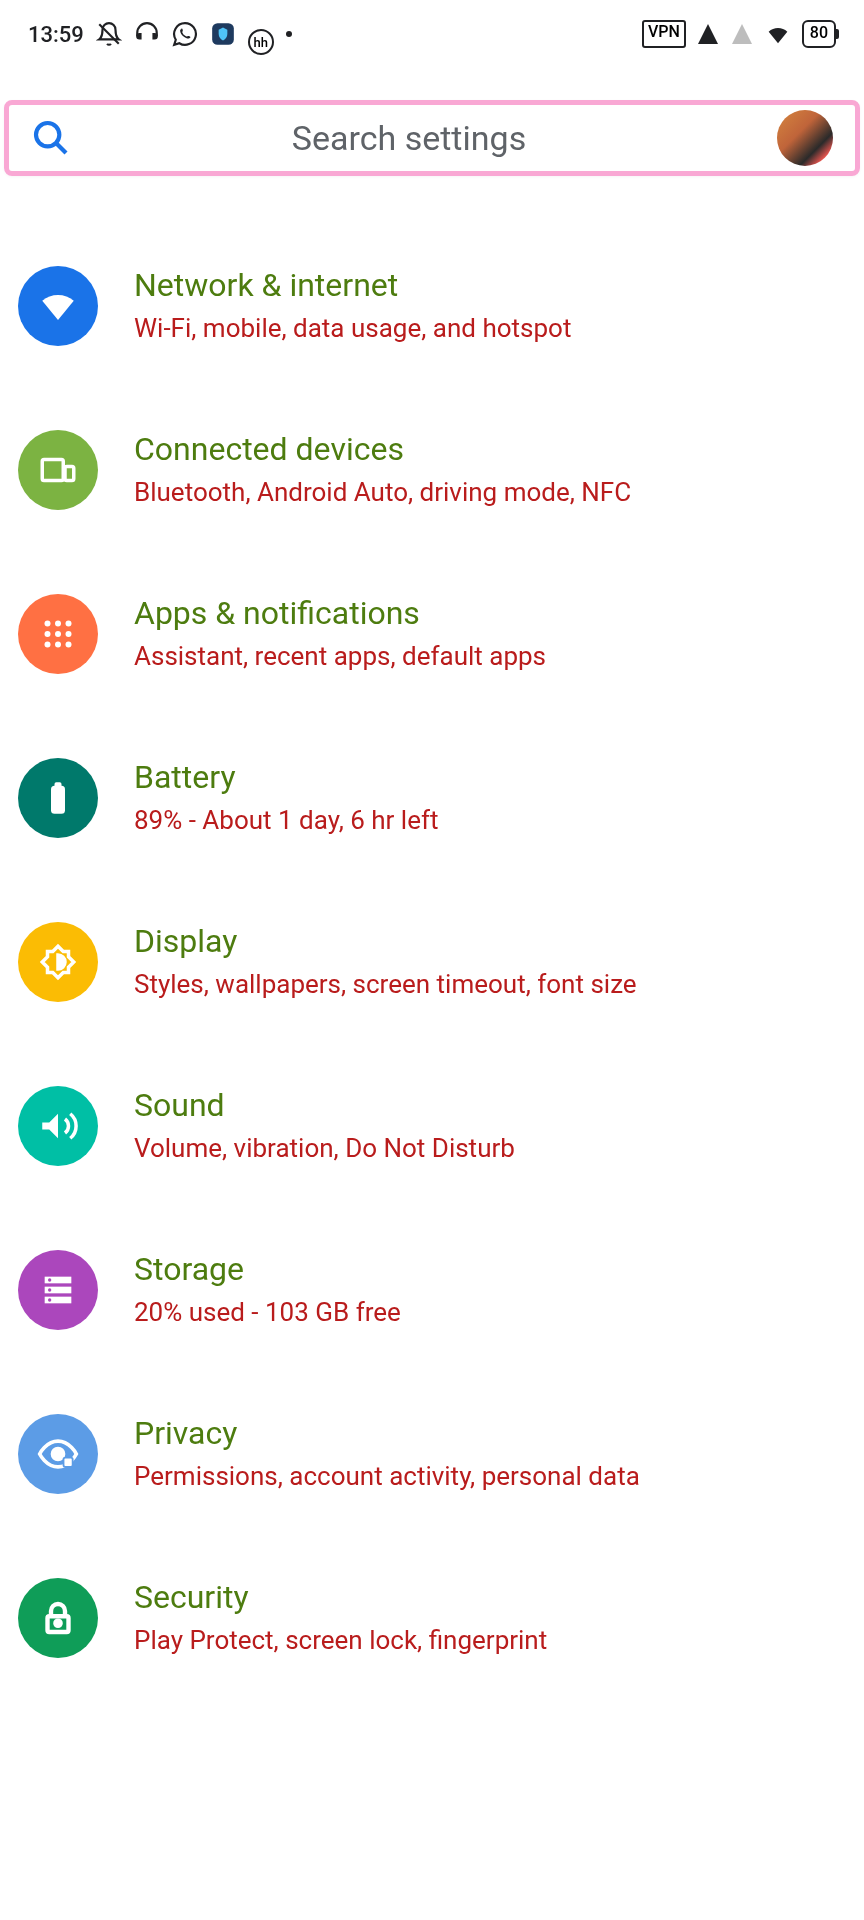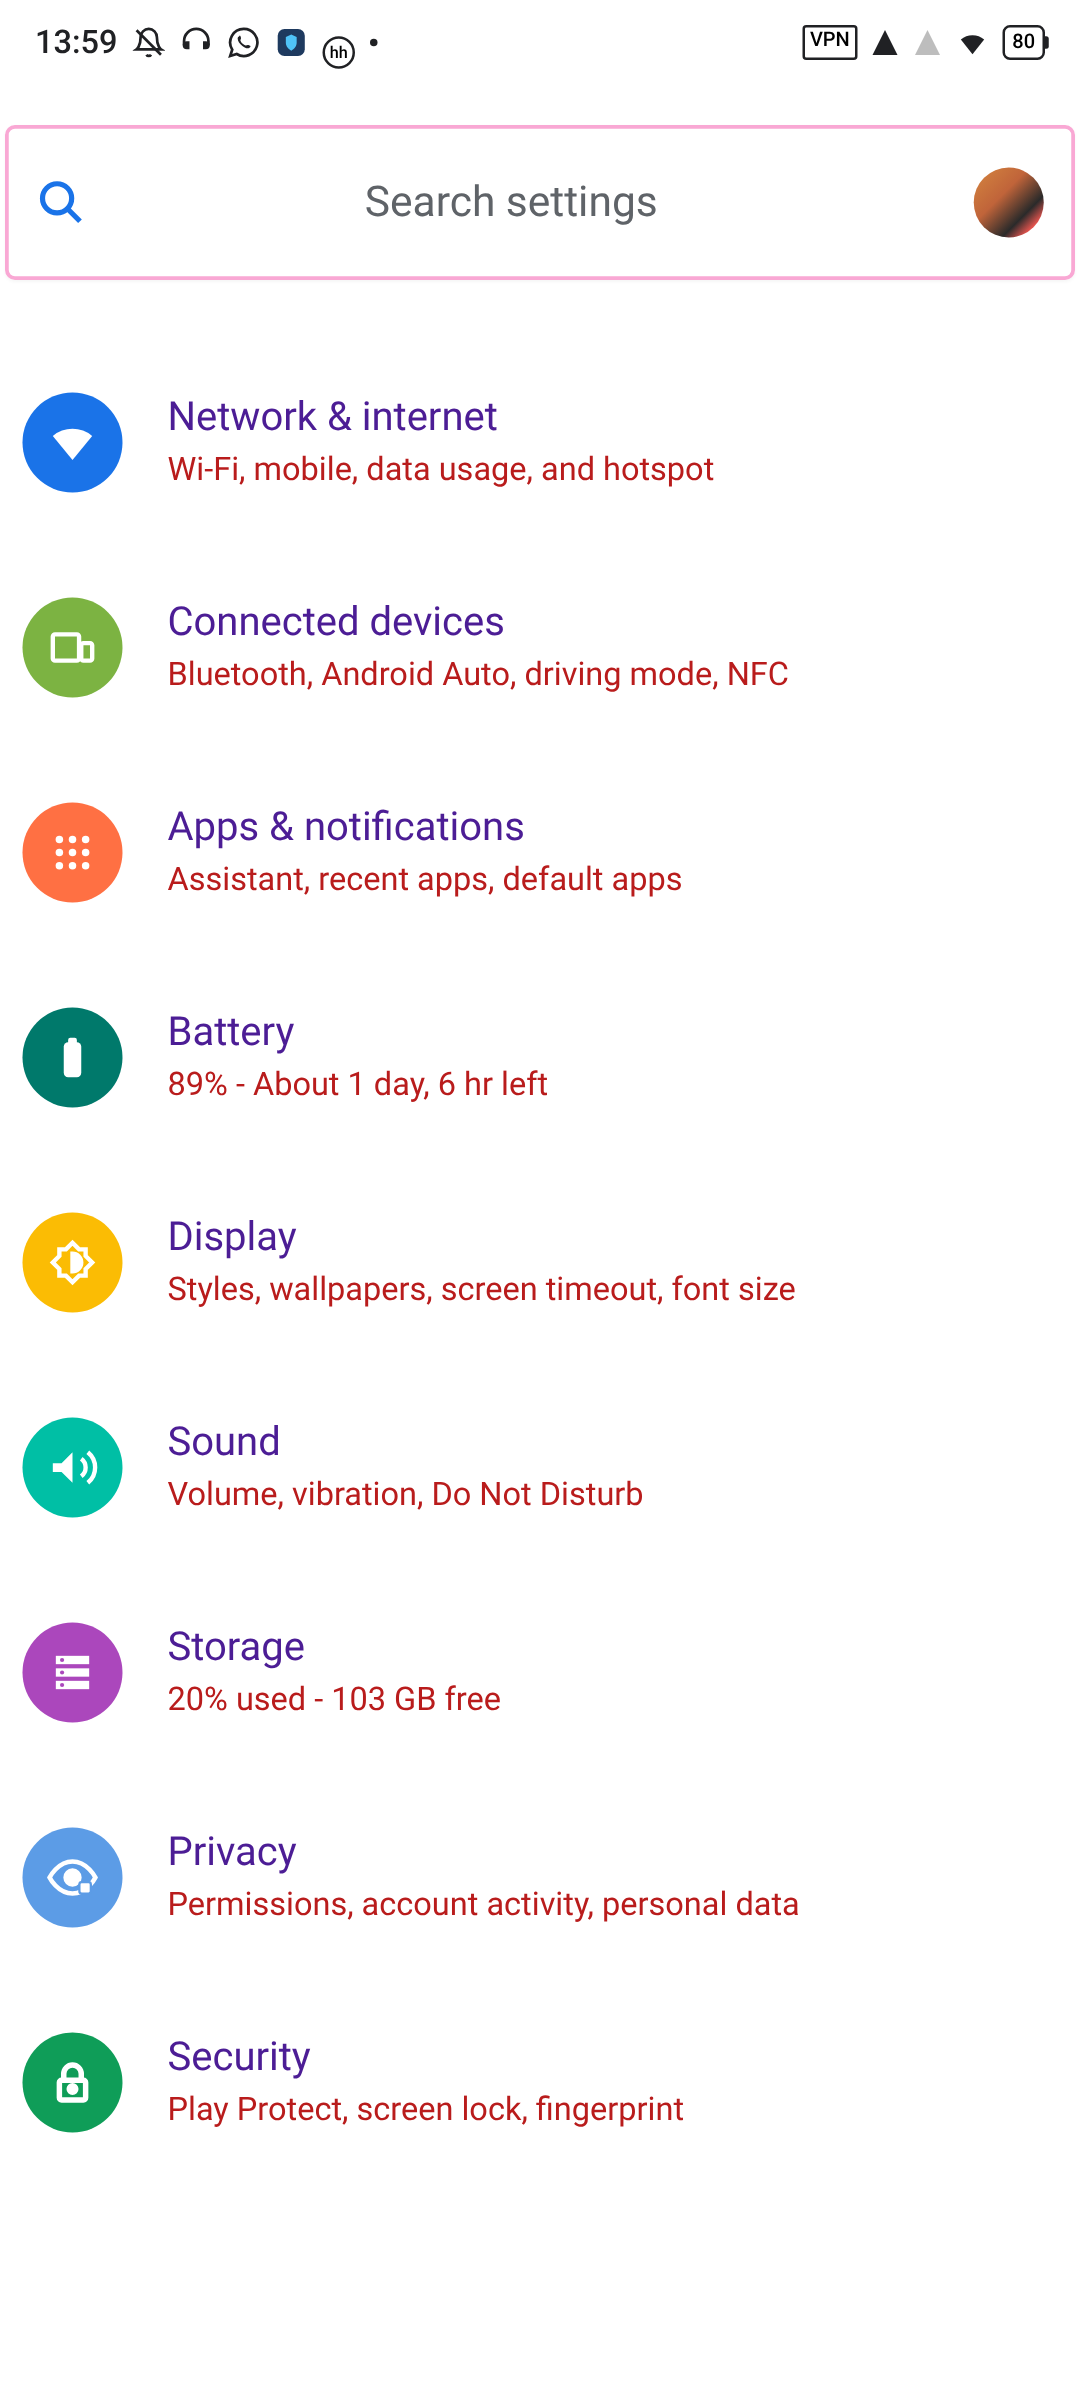--- a/index.html
+++ b/index.html
@@ -24,21 +24,21 @@
     .status-left {
       display: flex;
       align-items: center;
       gap: 12px;
     }
     .status-right {
       display: flex;
       gap: 10px;
     }
     .time {
-      font-size: 26px;
+      font-size: 22px;
       font-weight: 500;
       color: #202124;
     }
     .status-icon {
       color: #202124;
       display: flex;
       align-items: center;
       justify-content: center;
     }
     .vpn-box {
@@ -80,22 +80,22 @@
       border-radius: 0 2px 2px 0;
     }
     .dot {
       width: 6px;
       height: 6px;
       background: #202124;
       border-radius: 50%;
     }
     .search-bar {
       margin: 32px 4px 0;
-      height: 124px;
-      border: 3px solid #f9a8d4;
+      height: 76px;
+      border: 5px solid #f9a8d4;
       border-radius: 8px;
       display: flex;
       align-items: center;
       padding: 0 22px;
       box-shadow: 0 1px 3px rgba(0,0,0,0.04);
     }
     .search-icon {
       color: #1a73e8;
     }
     .search-text {
@@ -130,21 +130,21 @@
       align-items: center;
       justify-content: center;
       margin-right: 36px;
       flex-shrink: 0;
     }
     .item-text {
       flex: 1;
     }
     .item-title {
       font-size: 32px;
-      color: #4c1d95;
+      color: #4d7c0f;
       font-weight: 400;
       margin-bottom: 6px;
     }
     .item-subtitle {
       font-size: 26px;
       color: #b91c1c;
       line-height: 1.4;
     }
     .icon-network { background: #1a73e8; }
     .icon-devices { background: #7cb342; }

